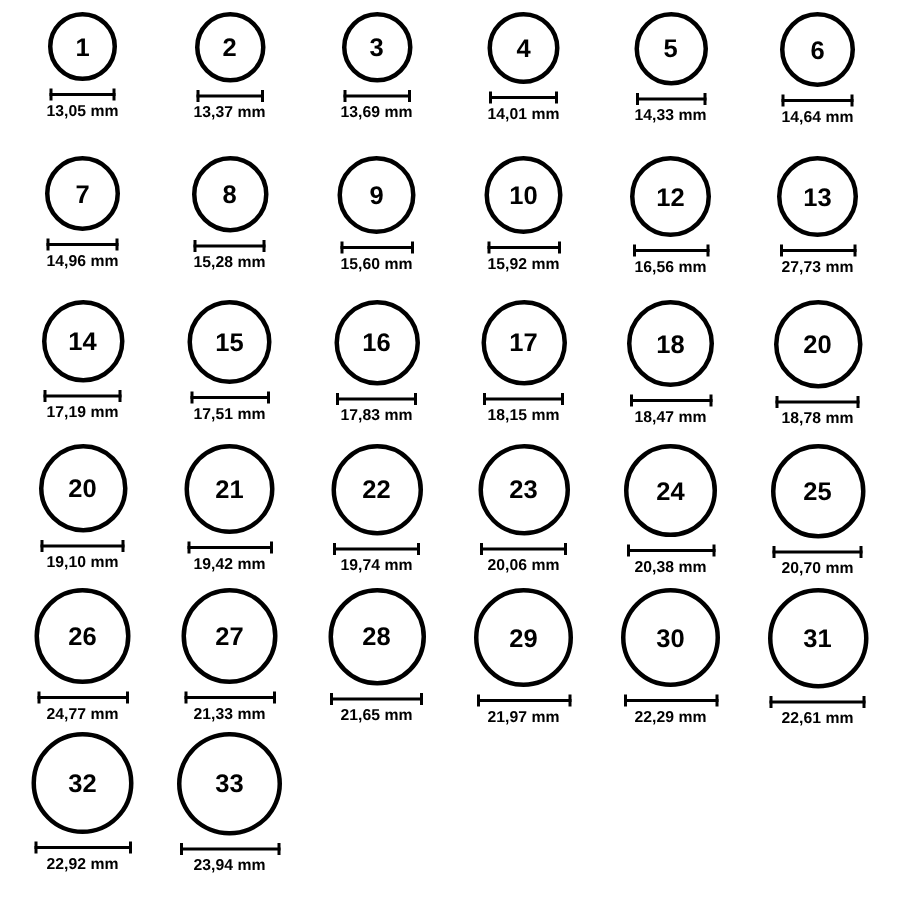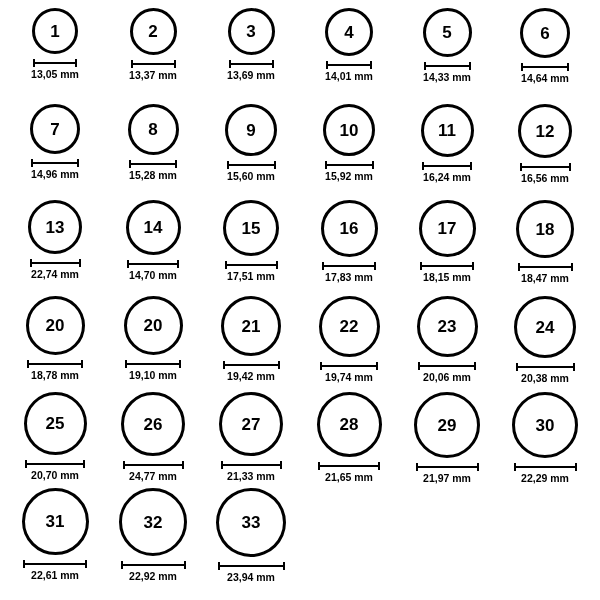--- a/index.html
+++ b/index.html
@@ -214,33 +214,20 @@
         <div class="measure">
           <div class="caliper" style="width: 49px;">
             <span class="bar"></span>
             <span class="tick left"></span>
             <span class="tick right"></span>
           </div>
           <div class="mm">15,92 mm</div>
         </div>
       </div>
       <div class="cell">
-        <div class="ring" style="width: 53px; height: 53px;">
-          <span class="ring-label">11</span>
-        </div>
-        <div class="measure">
-          <div class="caliper" style="width: 50px;">
-            <span class="bar"></span>
-            <span class="tick left"></span>
-            <span class="tick right"></span>
-          </div>
-          <div class="mm">16,24 mm</div>
-        </div>
-      </div>
-      <div class="cell">
         <div class="ring" style="width: 54px; height: 54px;">
           <span class="ring-label">12</span>
         </div>
         <div class="measure">
           <div class="caliper" style="width: 51px;">
             <span class="bar"></span>
             <span class="tick left"></span>
             <span class="tick right"></span>
           </div>
           <div class="mm">16,56 mm</div>
@@ -249,34 +236,34 @@
       <div class="cell">
         <div class="ring" style="width: 54px; height: 54px;">
           <span class="ring-label">13</span>
         </div>
         <div class="measure">
           <div class="caliper" style="width: 51px;">
             <span class="bar"></span>
             <span class="tick left"></span>
             <span class="tick right"></span>
           </div>
-          <div class="mm">22,74 mm</div>
+          <div class="mm">27,73 mm</div>
         </div>
       </div>
       <div class="cell">
         <div class="ring" style="width: 55px; height: 55px;">
           <span class="ring-label">14</span>
         </div>
         <div class="measure">
           <div class="caliper" style="width: 52px;">
             <span class="bar"></span>
             <span class="tick left"></span>
             <span class="tick right"></span>
           </div>
-          <div class="mm">14,70 mm</div>
+          <div class="mm">17,19 mm</div>
         </div>
       </div>
       <div class="cell">
         <div class="ring" style="width: 56px; height: 56px;">
           <span class="ring-label">15</span>
         </div>
         <div class="measure">
           <div class="caliper" style="width: 53px;">
             <span class="bar"></span>
             <span class="tick left"></span>

